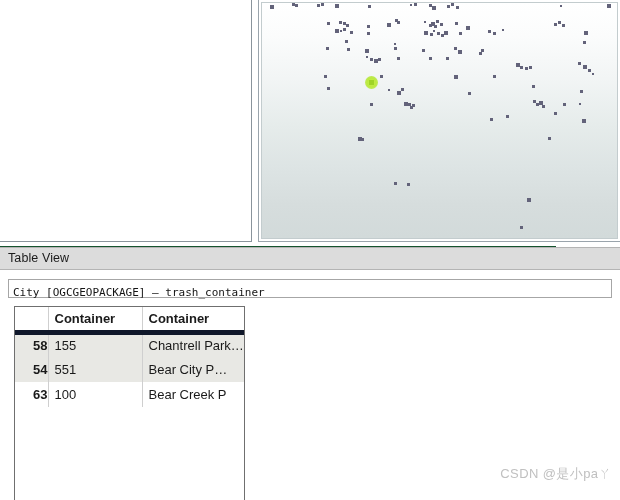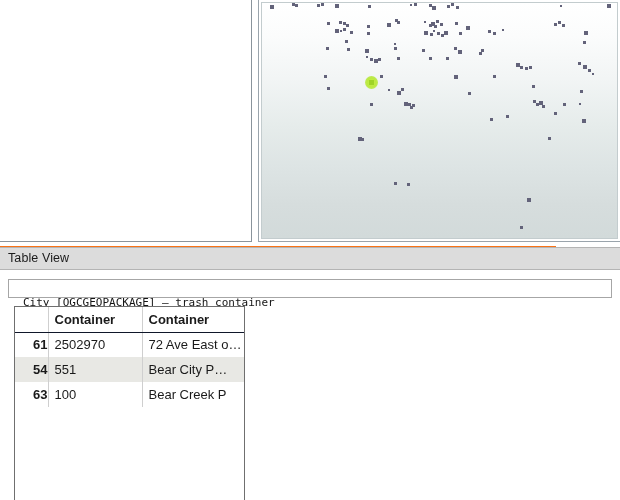--- a/index.html
+++ b/index.html
@@ -12,21 +12,21 @@
     height: 500px;
     overflow: hidden;
     font-family: "Liberation Sans", sans-serif;
     -webkit-font-smoothing: antialiased;
   }
 
   #app {
     position: relative;
     width: 556px;
     height: 500px;
-    background: #f97316;
+    background: #14532d;
   }
 
   
   .top-area {
     position: absolute;
     left: 0; top: 0;
     width: 620px;
     height: 246px;
     background: #ffffff;
   }
@@ -131,26 +131,25 @@
     top: 9px;
     width: 604px;
     height: 19px;
     background: #ffffff;
     border: 1px solid #a6a6a6;
     box-sizing: border-box;
   }
   .layer-text {
     position: absolute;
     left: 4px;
-    top: 16px;
+    top: 6px;
     font-family: "DejaVu Sans Mono", "Liberation Mono", monospace;
     font-size: 11px;
     color: #141414;
     white-space: nowrap;
-    margin-left: 10px;
   }
 
   
   .attr-table {
     position: absolute;
     left: 14px;
     top: 36px;
     width: 231px;
     height: 194px;
     border: 1px solid #6f6f6f;
@@ -175,21 +174,21 @@
     color: #1a1a1a;
     overflow: hidden;
     white-space: nowrap;
     box-sizing: border-box;
     vertical-align: middle;
   }
   table.grid thead th {
     background: #ffffff;
     font-weight: bold;
     border-right: 1px solid #cfcfcf;
-    border-bottom: 1px solid #0f172a;
+    border-bottom: 5px solid #0f172a;
     text-align: left;
   }
   table.grid thead th.rowhdr {
     border-right: 1px solid #cfcfcf;
     background: #ffffff;
   }
   td.rowhdr {
     background: #ffffff;
     font-weight: bold;
     font-size: 12.5px;
@@ -373,34 +372,35 @@
             <col class="c-loc">
         </colgroup>
         <thead>
           <tr>
             <th class="rowhdr"></th>
             <th>Container</th>
             <th>Container</th>
           </tr>
         </thead>
         <tbody id="grid-body">
-            <tr>
-              <td class="rowhdr">61</td>
-              <td class="cell">2502970</td>
-              <td class="cell">72 Ave East o…</td>
+            <tr class="alt">
+              <td class="rowhdr">58</td>
+              <td class="cell">155</td>
+              <td class="cell">Chantrell Park…</td>
             </tr>
             <tr class="alt">
               <td class="rowhdr">54</td>
               <td class="cell">551</td>
               <td class="cell">Bear City P…</td>
             </tr>
             <tr>
               <td class="rowhdr">63</td>
               <td class="cell">100</td>
               <td class="cell">Bear Creek P</td>
             </tr>
           </tbody>
       </table>
     </div>
 
+    <div class="watermark">CSDN @是小paㄚ</div>
   </div>
 
 </div>
 
 </body></html>

